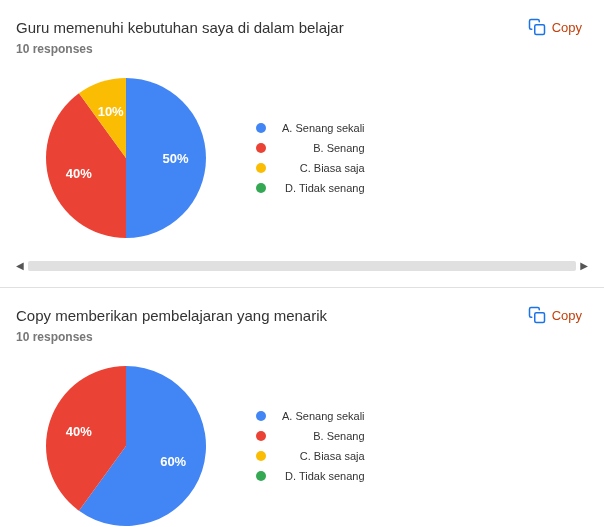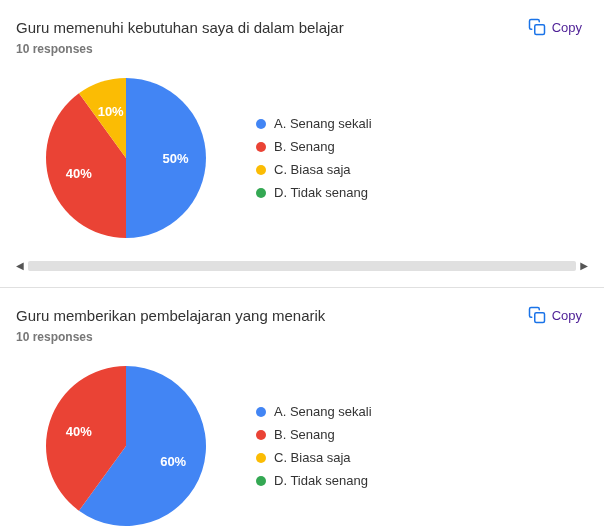--- a/index.html
+++ b/index.html
@@ -23,21 +23,21 @@
     }
     .section-title {
       font-size: 15px;
       color: #333;
       font-weight: 400;
     }
     .copy-btn {
       display: flex;
       align-items: center;
       gap: 6px;
-      color: #4c1d95;
+      color: #c2410c;
       font-size: 13px;
       cursor: pointer;
       background: none;
       border: none;
       padding: 2px 6px;
     }
     .copy-icon {
       width: 18px;
       height: 18px;
     }
@@ -55,23 +55,24 @@
       margin-bottom: 12px;
     }
     .legend {
       display: flex;
       flex-direction: column;
       gap: 8px;
     }
     .legend-item {
       display: flex;
       align-items: center;
-      gap: 8px;
-      font-size: 13px;
+      gap: 16px;
+      font-size: 11px;
       color: #333;
+      justify-content: space-between;
     }
     .legend-dot {
       width: 10px;
       height: 10px;
       border-radius: 50%;
       flex-shrink: 0;
     }
     .scroll-row {
       display: flex;
       align-items: center;
@@ -136,21 +137,21 @@
         </div>
       </div>
       <div class="scroll-row">
         <span class="scroll-arrow">◀</span>
         <div class="scrollbar-track"></div>
         <span class="scroll-arrow">▶</span>
       </div>
     </div>
     <div class="chart-section">
       <div class="section-header">
-        <div class="section-title">Guru memberikan pembelajaran yang menarik</div>
+        <div class="section-title">Copy memberikan pembelajaran yang menarik</div>
         <button class="copy-btn">
           <svg class="copy-icon" viewBox="0 0 24 24" fill="none" stroke="#1a73e8" stroke-width="2" stroke-linecap="round" stroke-linejoin="round">
     <rect x="9" y="9" width="13" height="13" rx="2" ry="2"></rect>
     <path d="M5 15H4a2 2 0 0 1-2-2V4a2 2 0 0 1 2-2h9a2 2 0 0 1 2 2v1"></path>
   </svg>
           <span>Copy</span>
         </button>
       </div>
       <div class="responses-label">10 responses</div>
       <div class="chart-area">

